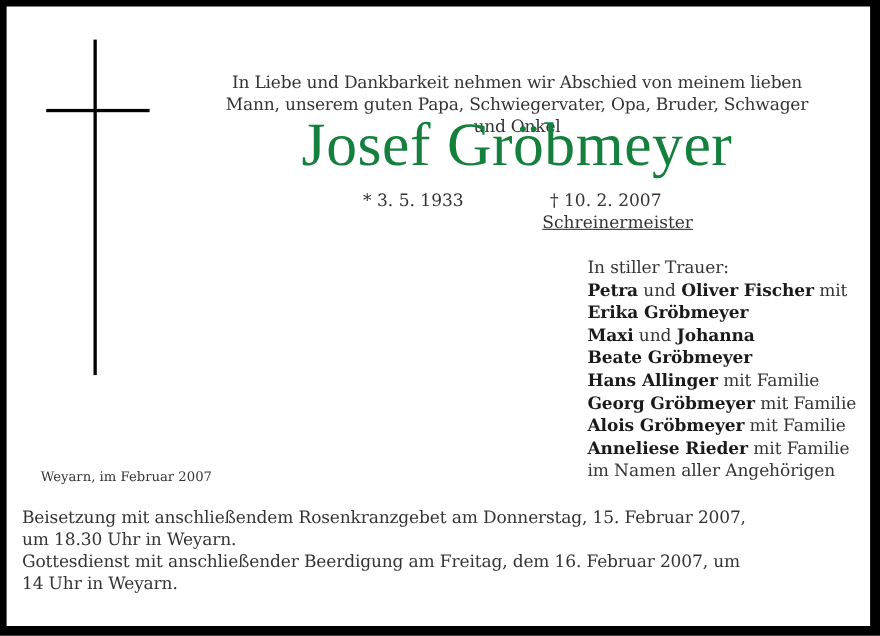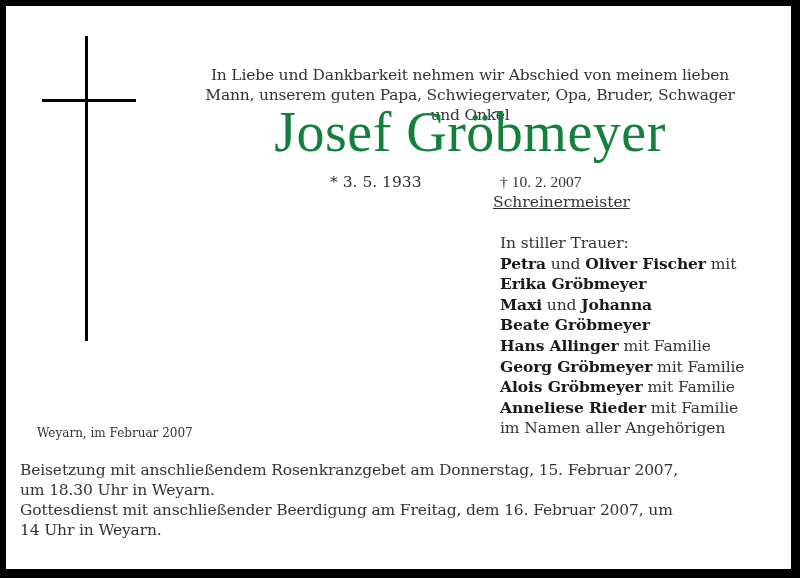--- a/index.html
+++ b/index.html
@@ -17,25 +17,25 @@
     .intro {
       position: absolute; left: 170px; top: 27px; width: 600px;
       text-align: center; font-size: 15.5px; line-height: 20px; letter-spacing: -0.2px; margin-top: 38px;
     }
     .name {
       position: absolute; left: 200px; top: 100px; width: 540px; text-align: center;
       font-family: "Liberation Serif", "DejaVu Serif", serif;
       font-size: 56px; line-height: 64px; color: #15803d; letter-spacing: 0.5px;
     }
     .birth { position: absolute; left: 330px; top: 172px; font-size: 15.5px; line-height: 20px; }
-    .death { position: absolute; left: 500px; top: 172px; font-size: 15.5px; line-height: 20px; font-family: Liberation Serif, serif; }
+    .death { position: absolute; left: 500px; top: 172px; font-size: 15.5px; line-height: 20px; }
     .profession { position: absolute; left: 300px; top: 192px; width: 330px; text-align: right; font-size: 15.5px; line-height: 20px; text-decoration: underline; }
     .mourners { position: absolute; left: 500px; top: 233px; font-size: 15.5px; line-height: 20.6px; letter-spacing: -0.1px; }
     .mourners b { color: #1a1a1a; font-weight: bold; }
-    .mourners .line { white-space: nowrap; }
+    .mourners .line { white-space: nowrap; margin-left: 34px; }
     .place-date { position: absolute; left: 37px; top: 423px; font-size: 12px; line-height: 20px; }
     .funeral {
       position: absolute; left: 20px; top: 460px; width: 760px;
       font-size: 15.5px; line-height: 20px; letter-spacing: -0.15px;
     }
   </style>
 </head>
 <body>
 
 <div class="frame">

